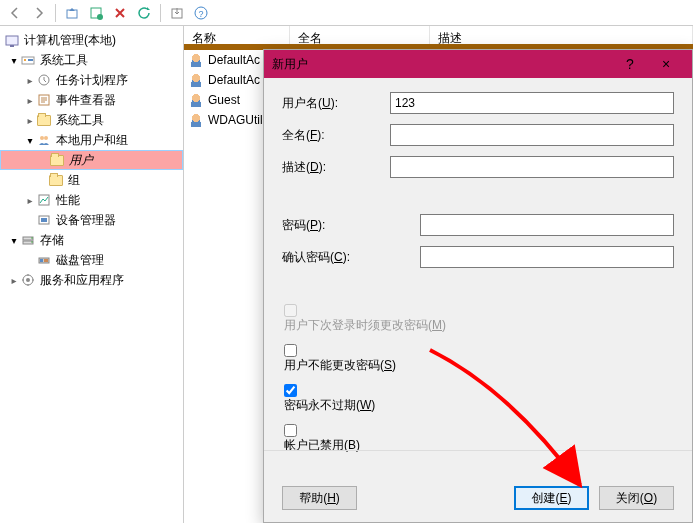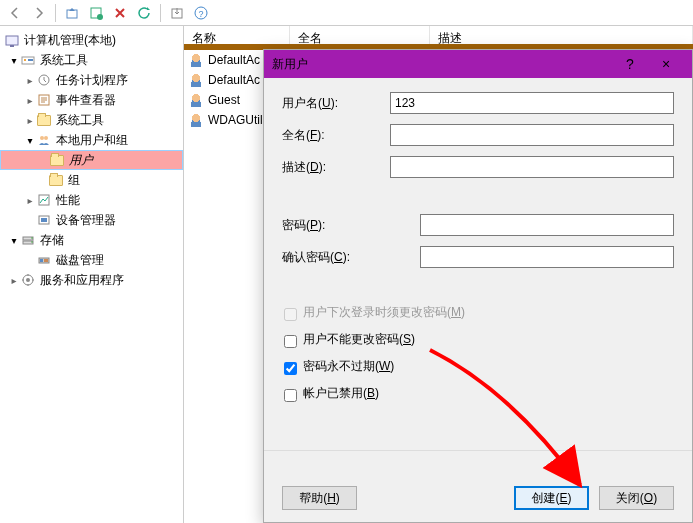--- a/index.html
+++ b/index.html
@@ -15,29 +15,29 @@
 .tree-row .icon { width: 16px; height: 16px; display: flex; align-items: center; justify-content: center; margin-right: 4px; }
 .tree-row.selected { background: #fca5a5; border: 1px solid #99d1ff; font-style: italic; }
 .folder { display: inline-block; width: 14px; height: 11px; background: #ffe9a6; border: 1px solid #d4b25c; border-radius: 1px; position: relative; }
 .folder::before { content: ""; position: absolute; top: -3px; left: 0; width: 6px; height: 3px; background: #ffe9a6; border: 1px solid #d4b25c; border-bottom: none; border-radius: 1px 1px 0 0; }
 .list { flex: 1; }
 .list-header { display: flex; height: 24px; border-bottom: 6px solid #a16207; }
 .list-col { padding: 4px 8px; border-right: 1px solid #e5e5e5; }
 .list-row { display: flex; align-items: center; height: 20px; padding-left: 4px; }
 .list-row .icon { width: 16px; height: 16px; display: flex; align-items: center; justify-content: center; margin-right: 4px; }
 .dialog { position: absolute; left: 263px; top: 49px; width: 430px; height: 474px; background: #f0f0f0; border: 1px solid #aaa; box-shadow: 0 4px 16px rgba(0,0,0,0.25); }
-.dlg-title { height: 28px; background: #a21caf; display: flex; align-items: center; padding: 0 8px; }
+.dlg-title { height: 28px; background: #be185d; display: flex; align-items: center; padding: 0 8px; }
 .dlg-title .title-text { flex: 1; }
 .dlg-title .help-btn, .dlg-title .close-btn { width: 36px; height: 24px; display: flex; align-items: center; justify-content: center; font-size: 14px; }
 .dlg-body { padding: 14px 18px; }
 .form-row { display: flex; align-items: center; margin-bottom: 10px; }
 .form-row label { width: 108px; }
 .form-row input[type="text"], .form-row input[type="password"] { flex: 1; height: 22px; border: 1px solid #7a7a7a; padding: 0 4px; font-size: 12px; background: #fff; }
 .gap { height: 26px; }
-.chk-row { display: flex; align-items: flex-end; margin-bottom: 10px; padding-left: 2px; }
+.chk-row { display: flex; align-items: flex-start; margin-bottom: 10px; padding-left: 2px; flex-direction: column; }
 .chk-row input { margin-right: 6px; }
 .chk-row.disabled { color: #999; }
 .chk-row .u { text-decoration: underline; }
 .dlg-buttons { position: absolute; bottom: 12px; left: 0; right: 0; display: flex; padding: 0 18px; gap: 10px; border-top: 1px solid #ddd; padding-top: 12px; }
 .dlg-buttons .spacer { flex: 1; }
 .dlg-buttons button { width: 75px; height: 24px; background: #e1e1e1; border: 1px solid #adadad; font-size: 12px; cursor: pointer; margin-top: 23px; }
 .dlg-buttons button.primary { border: 2px solid #0078d7; background: #e5f1fb; }
 .arrow { position: absolute; pointer-events: none; }
 .user-icon { width: 14px; height: 14px; background: radial-gradient(circle at 50% 35%, #f4c089 0 35%, transparent 36%), radial-gradient(ellipse at 50% 90%, #5b8bc4 0 50%, transparent 51%); border-radius: 2px; }
 svg { display: block; }

